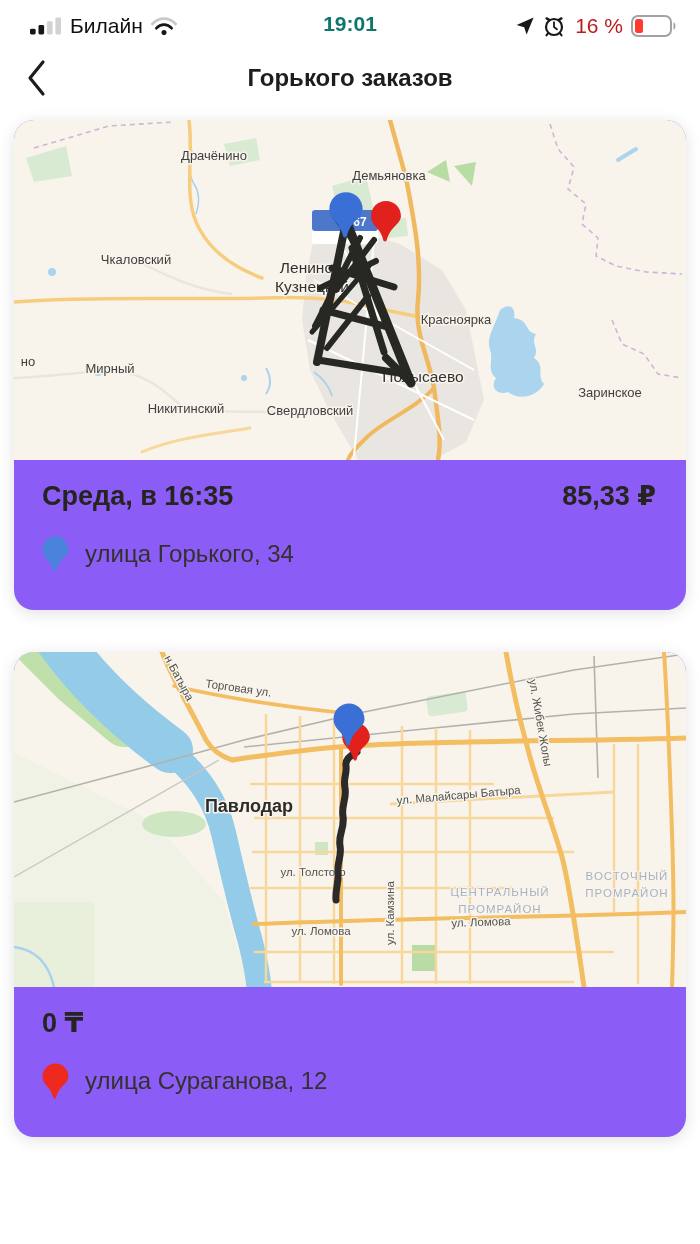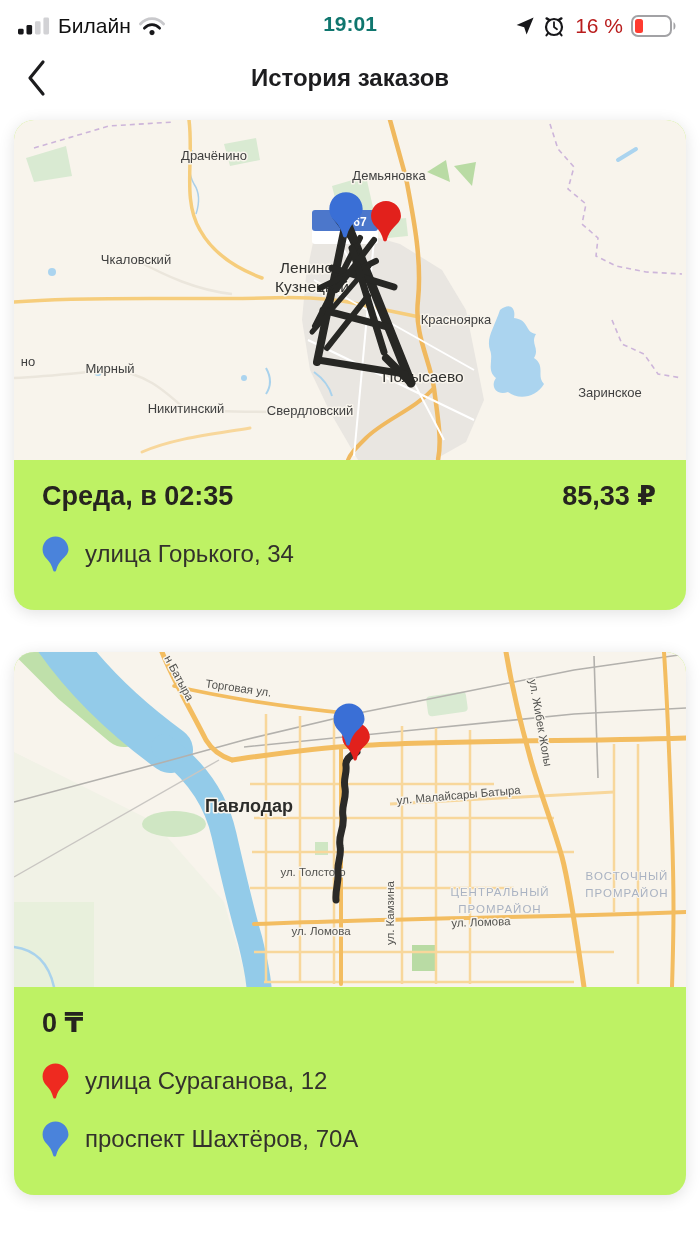--- a/index.html
+++ b/index.html
@@ -1,33 +1,33 @@
 <!DOCTYPE html>
 <html><head>
 <meta charset="utf-8">
 <style>
   html,body{margin:0;padding:0;background:#fff;}
   body{font-family:"Liberation Sans","DejaVu Sans",sans-serif;-webkit-font-smoothing:antialiased;}
   .screen{position:relative;width:700px;height:1244px;margin:0 auto;background:#fff;overflow:hidden;}
 
   
-  .status-bar{height:46px;display:flex;align-items:center;justify-content:space-between;padding:6px 22px 0 18px;box-sizing:border-box;}
+  .status-bar{height:46px;display:flex;align-items:center;justify-content:space-between;padding:6px 22px 0 30px;box-sizing:border-box;}
   .sb-left,.sb-right{display:flex;align-items:center;gap:8px;}
   .carrier{font-size:21px;color:#111;}
   .sb-time{font-size:21px;font-weight:700;color:#0f766e;position:absolute;left:0;right:0;top:12px;text-align:center;pointer-events:none;}
   .batt-pct{font-size:21px;color:#b91c1c;margin-left:2px;}
 
   
   .nav-bar{position:relative;height:64px;display:flex;align-items:center;justify-content:center;}
   .back-btn{position:absolute;left:14px;top:8px;width:44px;height:48px;background:none;border:none;display:flex;align-items:center;justify-content:center;cursor:pointer;padding:0;}
   .page-title{font-size:24px;font-weight:700;color:#1d1d1f;margin:0;}
 
   
   .content{padding:10px 14px 0 14px;}
-  .card{background:#bef264;border-radius:20px;box-shadow:0 3px 16px rgba(0,0,0,.12);overflow:hidden;margin-bottom:42px;}
+  .card{background:#8b5cf6;border-radius:20px;box-shadow:0 3px 16px rgba(0,0,0,.12);overflow:hidden;margin-bottom:42px;}
   .map{display:block;line-height:0;}
   .map svg{display:block;}
   .details{padding:20px 30px 34px 28px;}
   .head-row{display:flex;justify-content:space-between;align-items:baseline;}
   .order-date,.order-price{font-size:27px;font-weight:700;color:#26241f;}
   .stops{margin-top:20px;}
   .stop{display:flex;align-items:center;gap:16px;margin-top:14px;height:44px;}
   .stop-text{font-size:24px;color:#33312c;}
   .pin-red{fill:#ee2a20;}
   .pin-blue{fill:#4a83db;}
@@ -85,21 +85,21 @@
       </svg>
     </div>
   </div>
 
   <div class="nav-bar">
     <button class="back-btn">
       <svg width="20" height="38" viewBox="0 0 20 38">
         <path d="M17 3 4 19l13 16" fill="none" stroke="#1c1c1e" stroke-width="3.2" stroke-linecap="round" stroke-linejoin="round"></path>
       </svg>
     </button>
-    <h1 class="page-title">История заказов</h1>
+    <h1 class="page-title">Горького заказов</h1>
   </div>
 
   <div class="content">
 
     <section class="card">
       <div class="map">
         <svg width="672" height="340" viewBox="0 0 672 340" preserveAspectRatio="none">
           <rect width="672" height="340" fill="#f8f4ec"></rect>
 
           <path d="M300 118 344 112 386 124 428 150 452 190 462 240 470 280 452 322 420 340 344 340 316 292 296 250 288 200 292 156Z" fill="#e9e6e1"></path>
@@ -184,21 +184,21 @@
             <path d="M372 238 397 263" stroke-width="8"></path>
             <path d="M322 96 340 120" stroke-width="8"></path>
           </g>
 
           <use href="#pinShape" transform="translate(356.4 80.4) scale(1.3)" fill="#e2211c"></use>
           <use href="#pinShape" transform="translate(314.6 71.6) scale(1.45)" fill="#3a6fd6"></use>
         </svg>
       </div>
       <div class="details">
         <div class="head-row">
-          <span class="order-date">Среда, в 02:35</span>
+          <span class="order-date">Среда, в 16:35</span>
           <span class="order-price">85,33 ₽</span>
         </div>
         <div class="stops">
           <div class="stop">
             <svg width="27" height="36" viewBox="0 0 24 32">
                 <use href="#pinShape" class="pin-blue"></use>
               </svg>
             <span class="stop-text">улица Горького, 34</span>
           </div>
         </div>
@@ -276,24 +276,18 @@
         <div class="head-row">
           <span class="order-price">0 ₸</span>
         </div>
         <div class="stops">
           <div class="stop">
             <svg width="27" height="36" viewBox="0 0 24 32">
                 <use href="#pinShape" class="pin-red"></use>
               </svg>
             <span class="stop-text">улица Сураганова, 12</span>
           </div>
-          <div class="stop">
-            <svg width="27" height="36" viewBox="0 0 24 32">
-                <use href="#pinShape" class="pin-blue"></use>
-              </svg>
-            <span class="stop-text">проспект Шахтёров, 70А</span>
-          </div>
         </div>
       </div>
     </section>
 
   </div>
 </div>
 
 </body></html>

